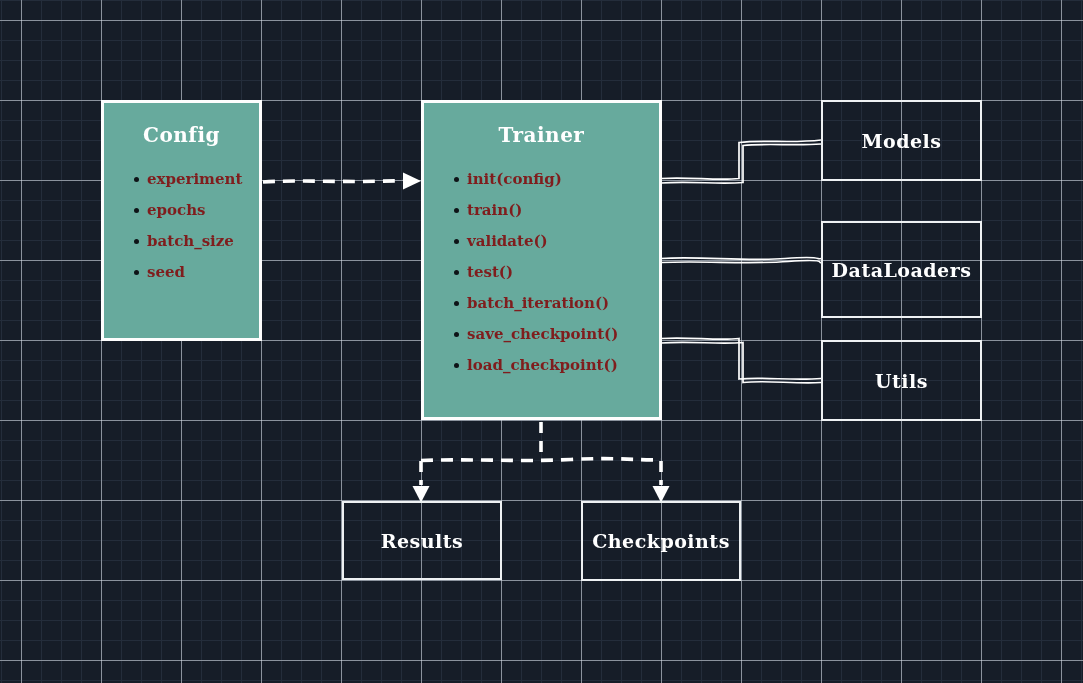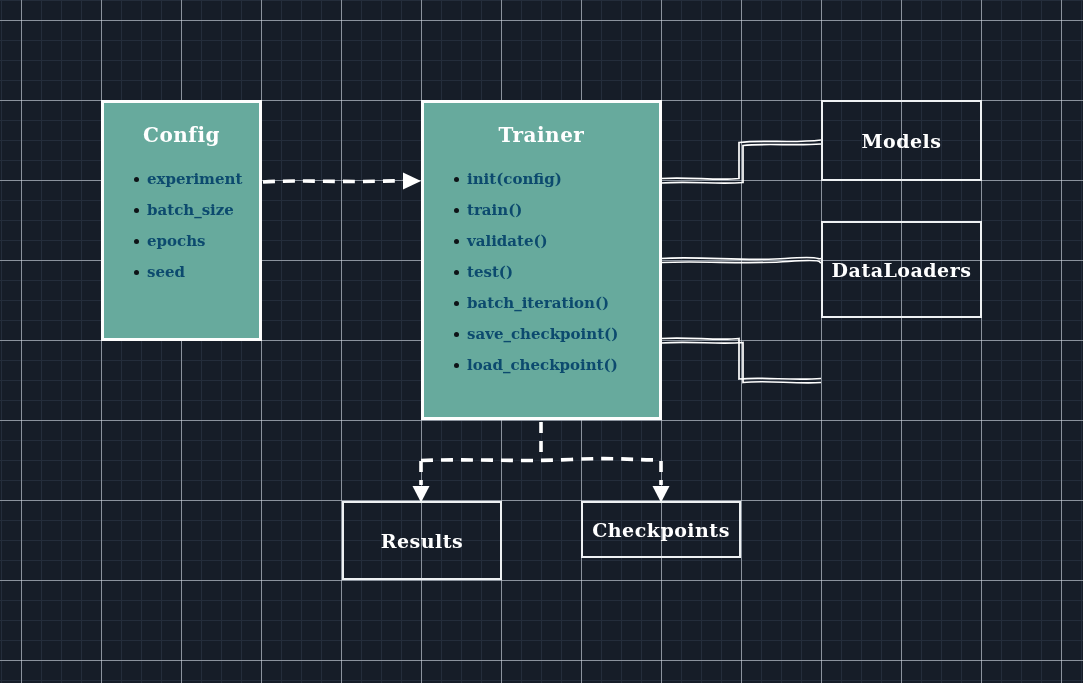--- a/index.html
+++ b/index.html
@@ -51,42 +51,42 @@
     font-size: 19px;
     letter-spacing: 0.5px;
   }
   ul.node-list {
     margin: 17px 0 0 0;
     padding: 0 0 0 43px;
     list-style: none;
   }
   ul.node-list li {
     position: relative;
-    color: #0c4a6e;
+    color: #7f1d1d;
     font-weight: 700;
     font-size: 15px;
     line-height: 31px;
     white-space: nowrap;
   }
   ul.node-list li::before {
     content: "";
     position: absolute;
     left: -13px; top: 13px;
     width: 5px; height: 5px;
     border-radius: 50%;
     background: #0e1317;
   }
   
   #node-config      { left: 101px; top: 100px; width: 161px; height: 241px; }
   #node-trainer     { left: 421px; top: 100px; width: 241px; height: 320px; }
   #node-models      { left: 821px; top: 100px; width: 161px; height:  81px; justify-content: center; }
   #node-dataloaders { left: 821px; top: 221px; width: 161px; height:  97px; }
   #node-utils       { left: 821px; top: 340px; width: 161px; height:  81px; }
   #node-results     { left: 342px; top: 501px; width: 160px; height:  79px; }
-  #node-checkpoints { left: 581px; top: 501px; width: 160px; height:  57px; }
+  #node-checkpoints { left: 581px; top: 501px; width: 160px; height:  80px; }
 </style>
 </head>
 <body>
 
 <div class="canvas">
 
   <svg class="edge-layer" viewBox="0 0 1083 683" xmlns="http://www.w3.org/2000/svg">
 
     <g stroke="#ffffff" fill="none" stroke-width="3.6">
       <path d="M263,182 C300,179.5 345,183 404,180.5" stroke-dasharray="12 8"></path>
@@ -115,22 +115,22 @@
       <path d="M661,461 L661,485" stroke-dasharray="11 8"></path>
       <polygon points="412.5,486 429.5,486 421,502.5" fill="#ffffff" stroke="none"></polygon>
       <polygon points="652.5,486 669.5,486 661,502.5" fill="#ffffff" stroke="none"></polygon>
     </g>
   </svg>
 
   <div class="node filled" id="node-config">
     <div class="node-title">Config</div>
     <ul class="node-list">
         <li>experiment</li>
+        <li>epochs</li>
         <li>batch_size</li>
-        <li>epochs</li>
         <li>seed</li>
       </ul>
   </div>
 
   <div class="node filled" id="node-trainer">
     <div class="node-title">Trainer</div>
     <ul class="node-list">
         <li>init(config)</li>
         <li>train()</li>
         <li>validate()</li>
@@ -142,20 +142,23 @@
   </div>
 
   <div class="node outline" id="node-models">
     <span class="node-label">Models</span>
   </div>
 
   <div class="node outline" id="node-dataloaders">
     <span class="node-label">DataLoaders</span>
   </div>
 
+  <div class="node outline" id="node-utils">
+    <span class="node-label">Utils</span>
+  </div>
 
   <div class="node outline" id="node-results">
     <span class="node-label">Results</span>
   </div>
 
   <div class="node outline" id="node-checkpoints">
     <span class="node-label">Checkpoints</span>
   </div>
 
 </div>

